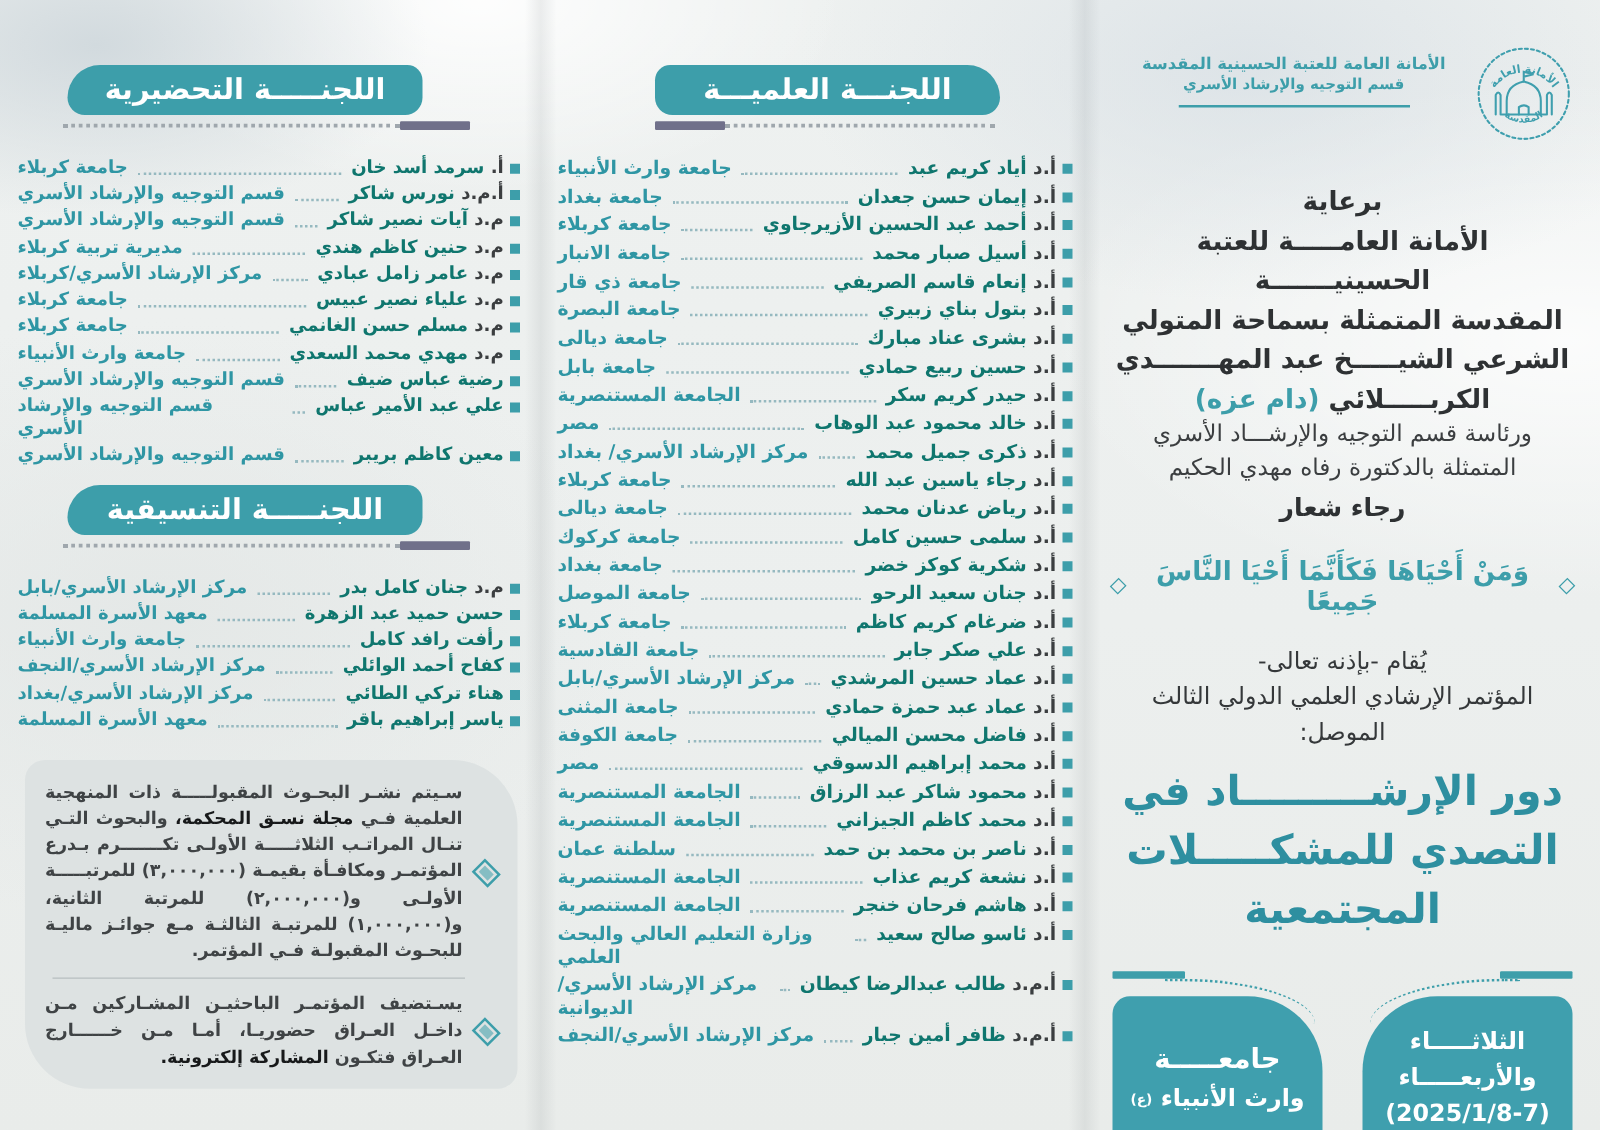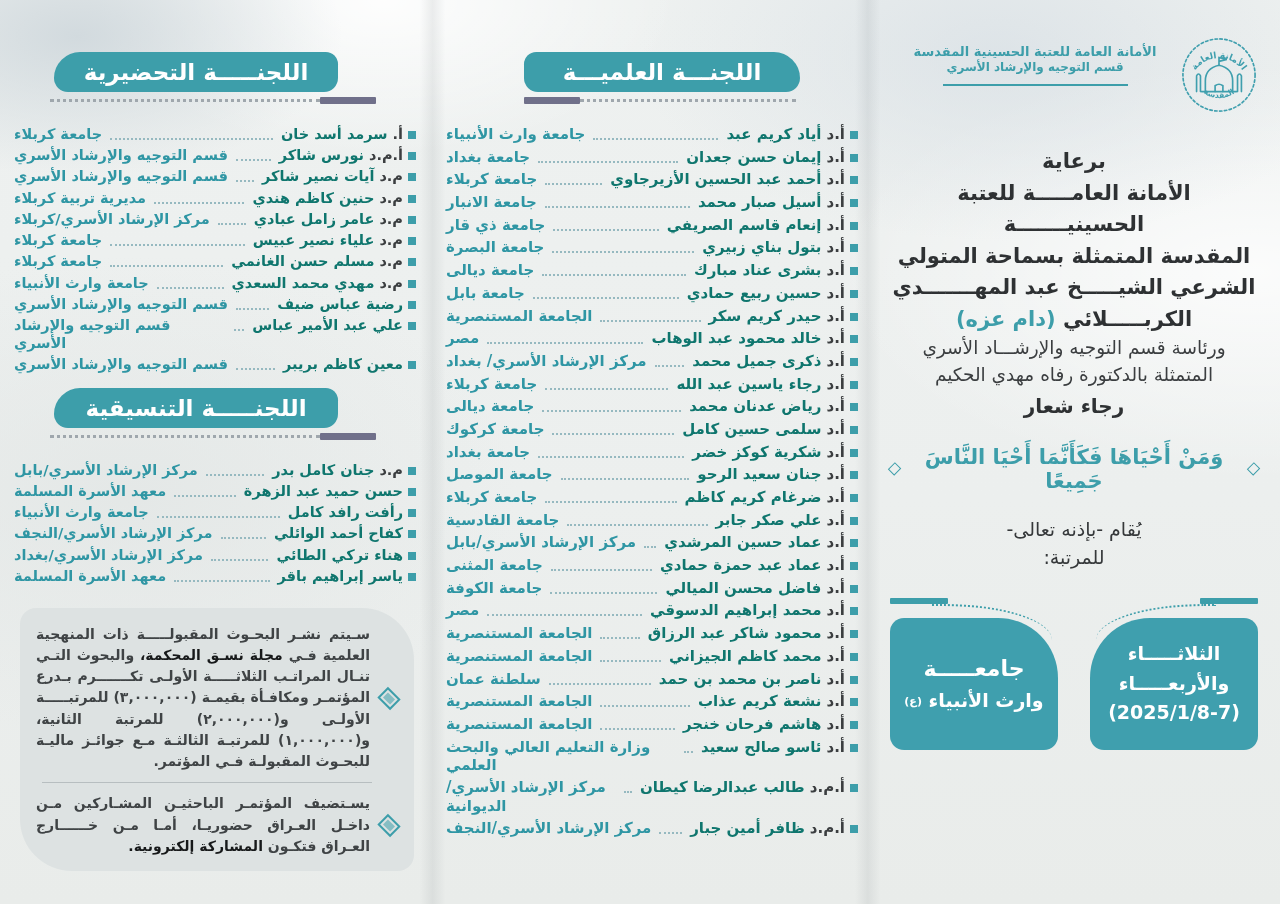--- a/index.html
+++ b/index.html
@@ -514,23 +514,29 @@
     </div>
 
     <div class="verse">
       <span class="vorn"></span>
       <span class="vt">وَمَنْ أَحْيَاهَا فَكَأَنَّمَا أَحْيَا النَّاسَ جَمِيعًا</span>
       <span class="vorn"></span>
     </div>
 
     <div class="intro">
       <div>يُقام -بإذنه تعالى-</div>
-      <div>للمرتبة:</div>
-    </div>
-
+      <div>المؤتمر الإرشادي العلمي الدولي الثالث</div>
+      <div>الموصل:</div>
+    </div>
+
+    <div class="bigtitle">
+      <div>دور الإرشـــــــــاد في</div>
+      <div>التصدي للمشكـــــلات</div>
+      <div>المجتمعية</div>
+    </div>
 
     <div class="boxrow">
       <div class="tealbox dates">
         <div class="cap">
             <span class="capbar"></span>
           </div>
         <div class="caparc"></div>
         <div class="boxbody">
           <div class="bl">الثلاثـــــاء</div>
           <div class="bl">والأربعـــــاء</div>

